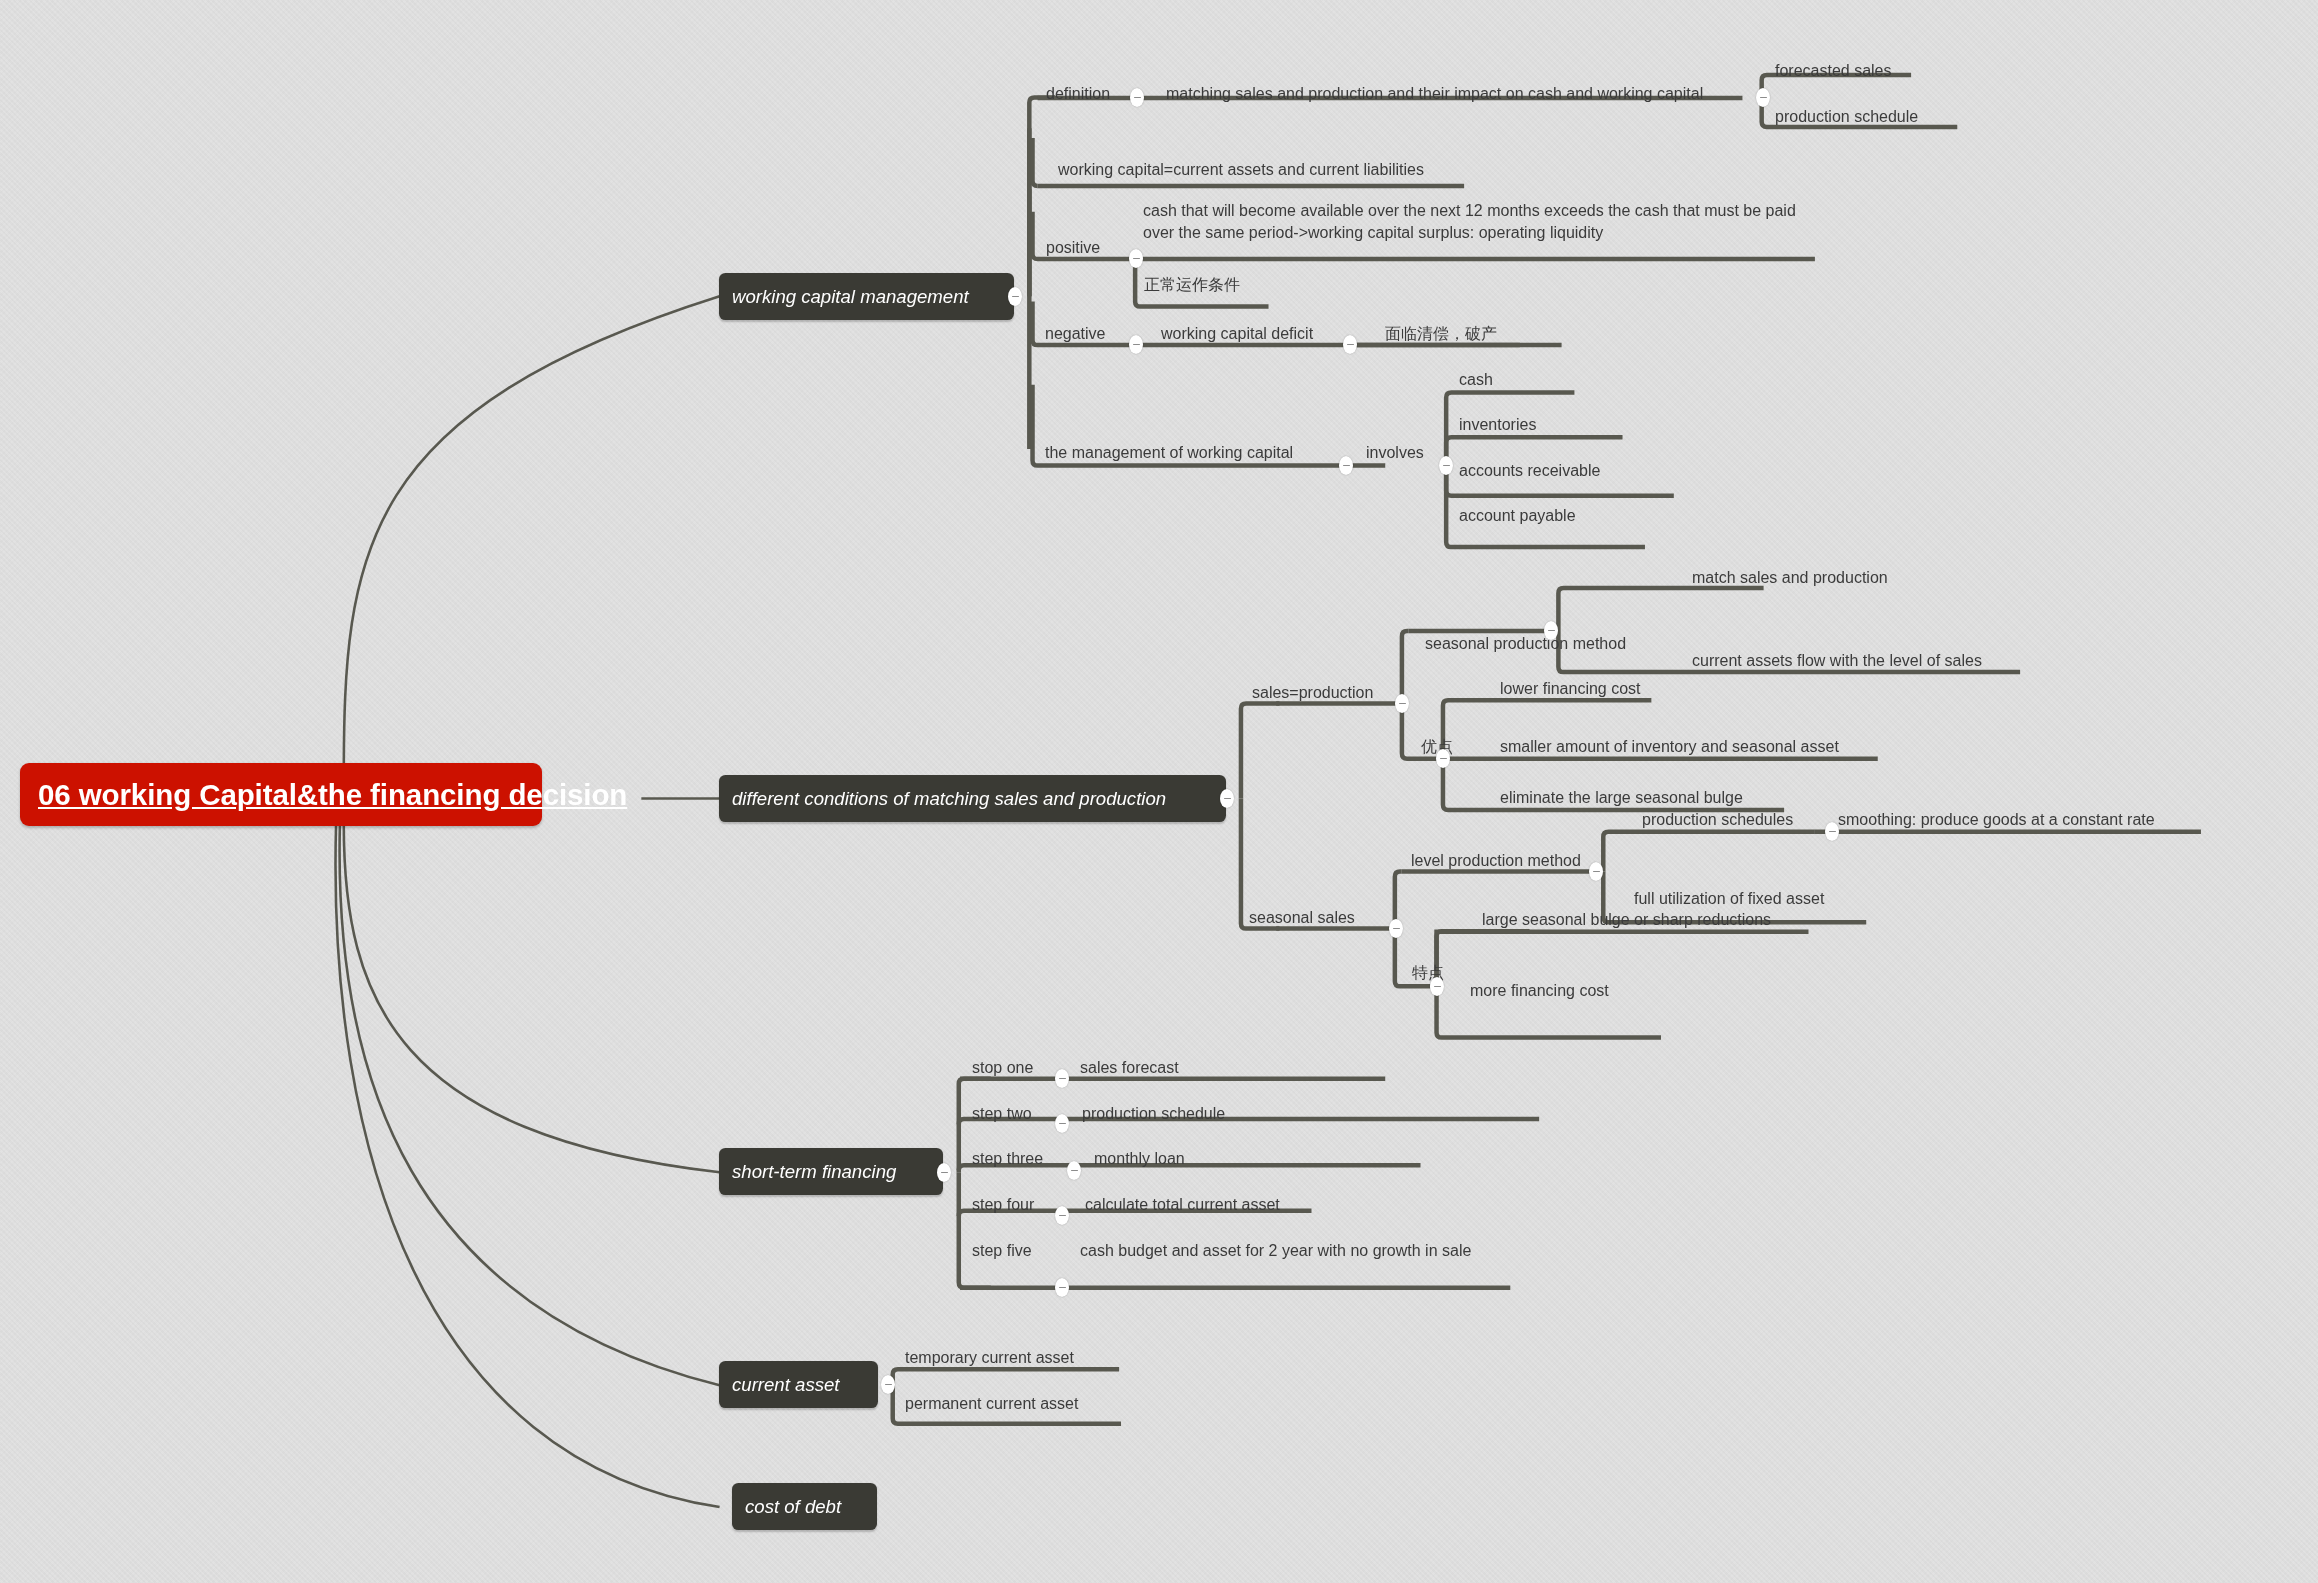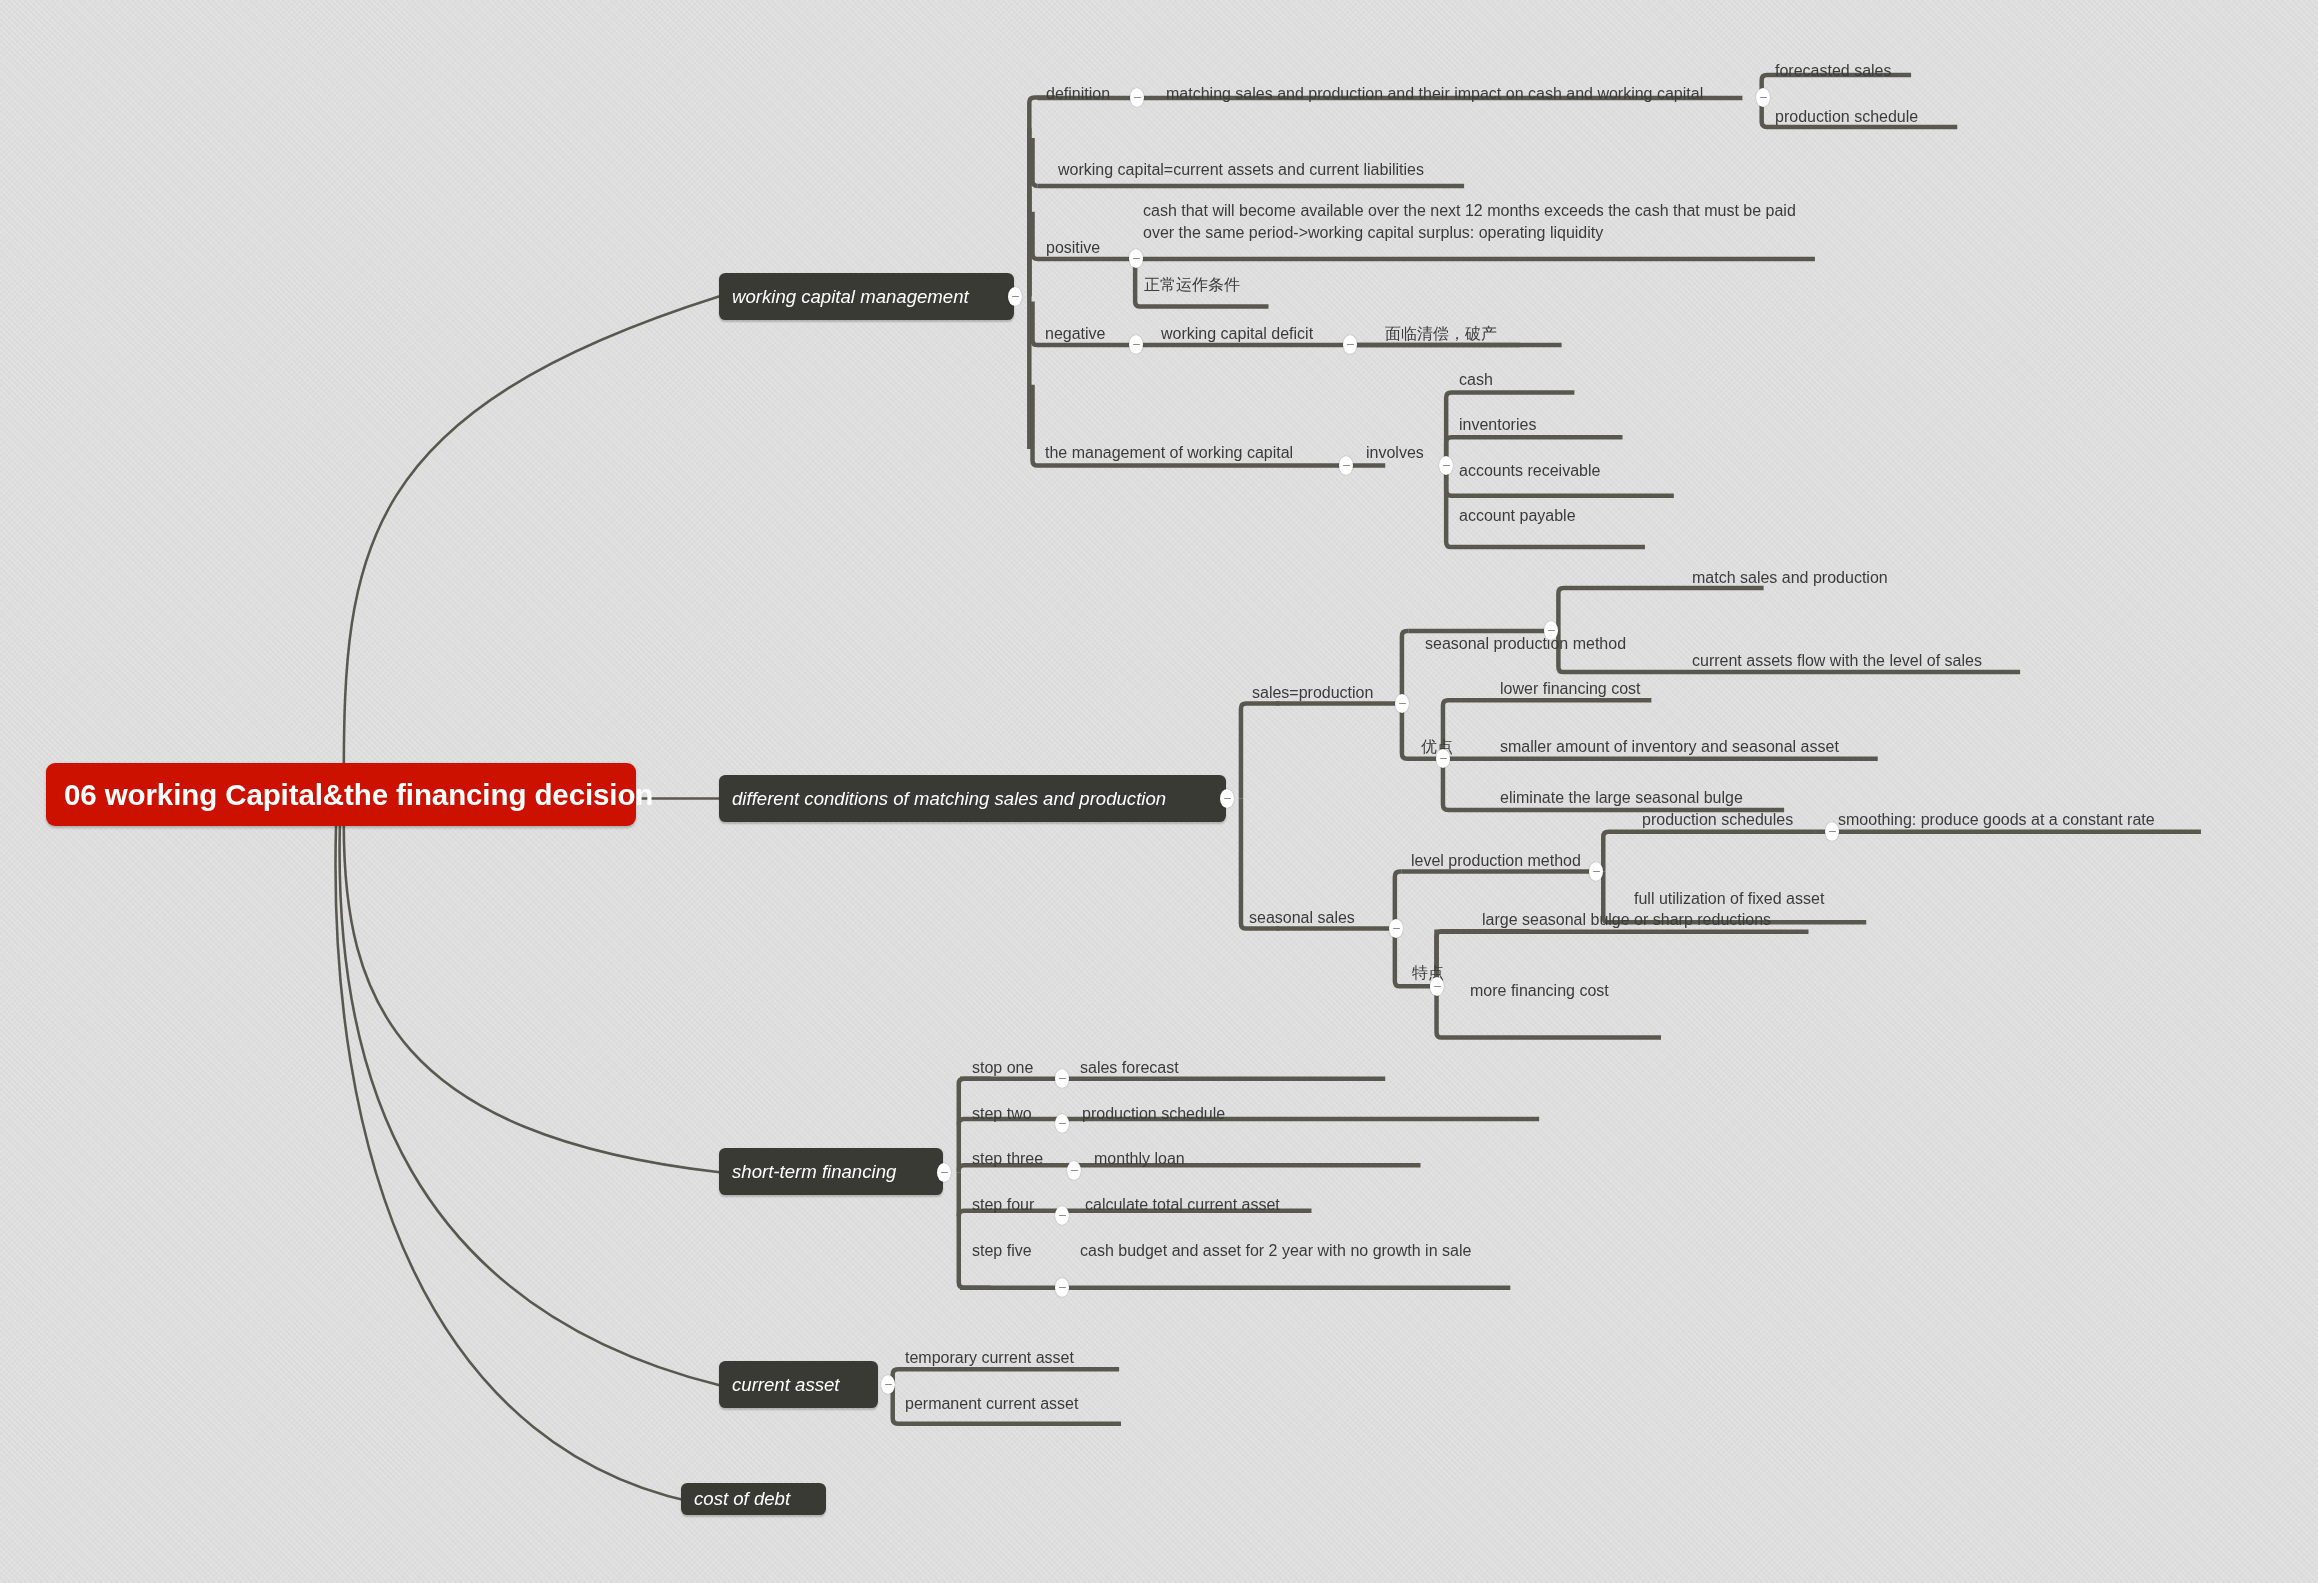--- a/index.html
+++ b/index.html
@@ -175,41 +175,41 @@
       <path d="M 1497,2008 L 2355,2008"></path>
     </g>
 
     <g stroke-width="7">
       <path d="M 1392,2160 L 1392,2143 Q 1392,2135 1400,2135 L 1745,2135"></path>
       <path d="M 1392,2160 L 1392,2212 Q 1392,2220 1400,2220 L 1748,2220"></path>
     </g>
   </g>
 </svg>
 
-<div class="root-node" style="left: 46px; top: 763px; width: 590px; height: 63px; background: rgb(204, 17, 0); color: rgb(255, 255, 255);">
+<div class="root-node" style="left: 20px; top: 763px; width: 522px; height: 63px; background: rgb(204, 17, 0); color: rgb(255, 255, 255); text-decoration: underline;">
   <span>06 working Capital&amp;the financing decision</span>
 </div>
 
 <div class="main-node" style="left:719px; top:273px; width:295px; height:47px;">
   <span>working capital management</span>
 </div>
 
 <div class="main-node" style="left:719px; top:775px; width:507px; height:47px;">
   <span>different conditions of matching sales and production</span>
 </div>
 
 <div class="main-node" style="left:719px; top:1148px; width:224px; height:47px;">
   <span>short-term financing</span>
 </div>
 
 <div class="main-node" style="left:719px; top:1361px; width:159px; height:47px;">
   <span>current asset</span>
 </div>
 
-<div class="main-node" style="left:681px; top:1483px; width:145px; height:32px;">
+<div class="main-node" style="left:732px; top:1483px; width:145px; height:47px;">
   <span>cost of debt</span>
 </div>
 
 <div class="topic" style="left:1046px; top:83px;">definition</div>
 <div class="topic" style="left:1166px; top:83px;">matching sales and production and their impact on cash and working capital</div>
 <div class="topic" style="left:1775px; top:60px;">forecasted sales</div>
 <div class="topic" style="left:1775px; top:106px;">production schedule</div>
 <div class="topic" style="left:1046px; top:159px;margin-left:12px;">working capital=current assets and current liabilities</div>
 
 <div class="topic" style="left:1046px; top:237px;">positive</div>

